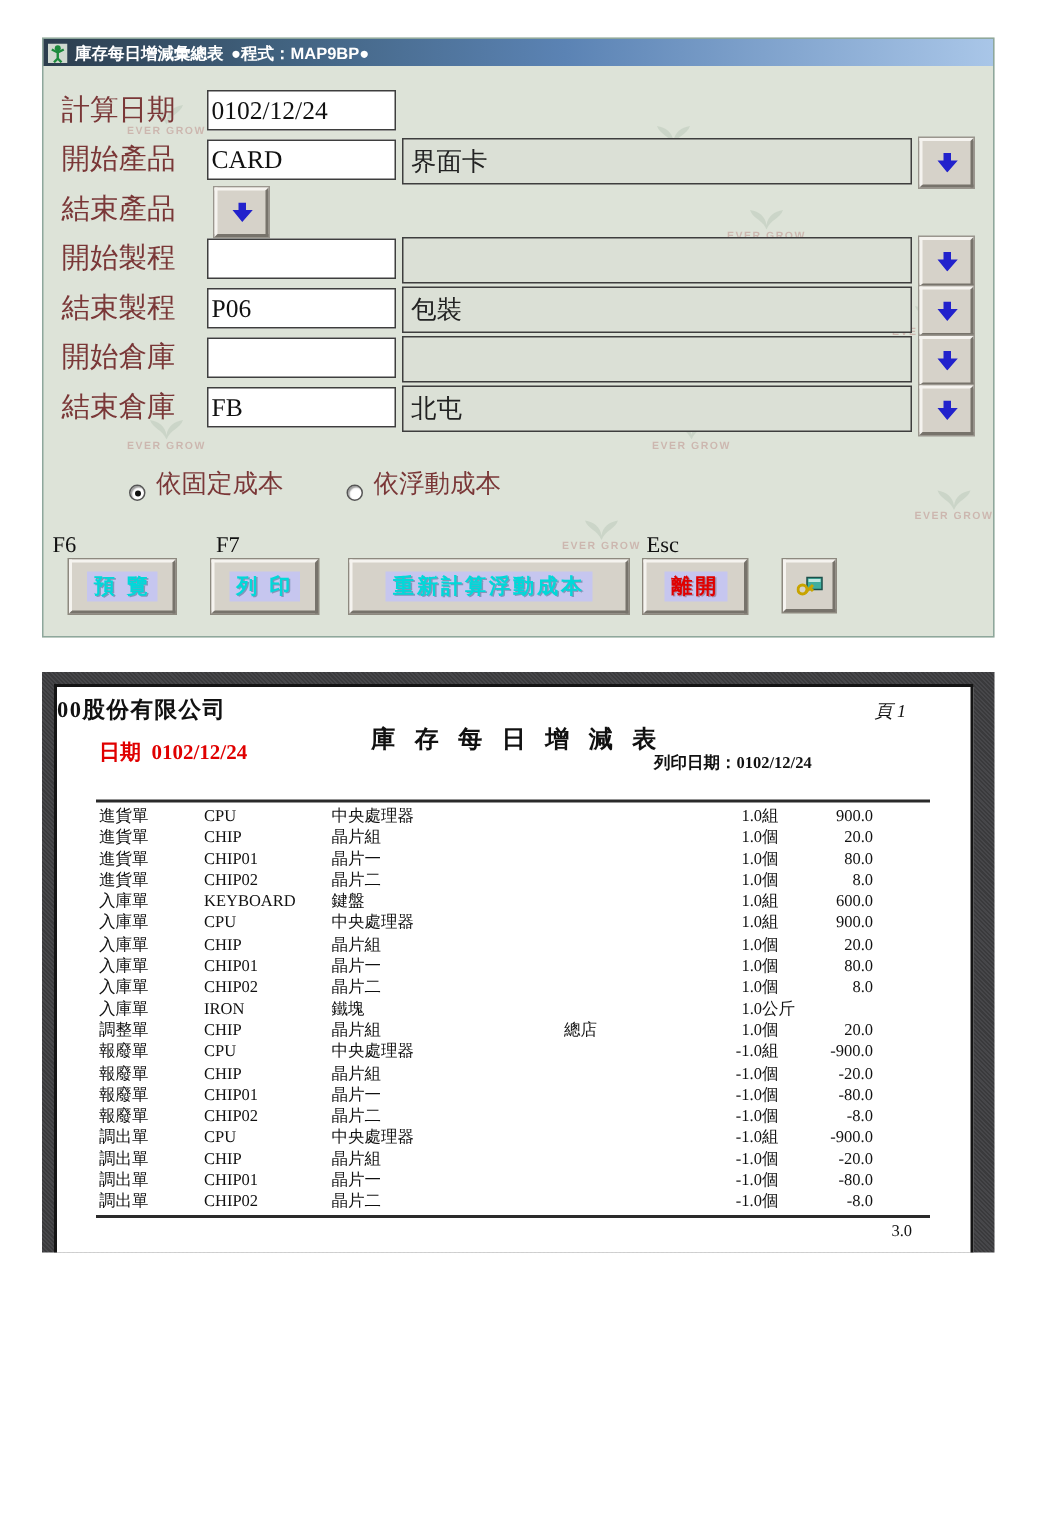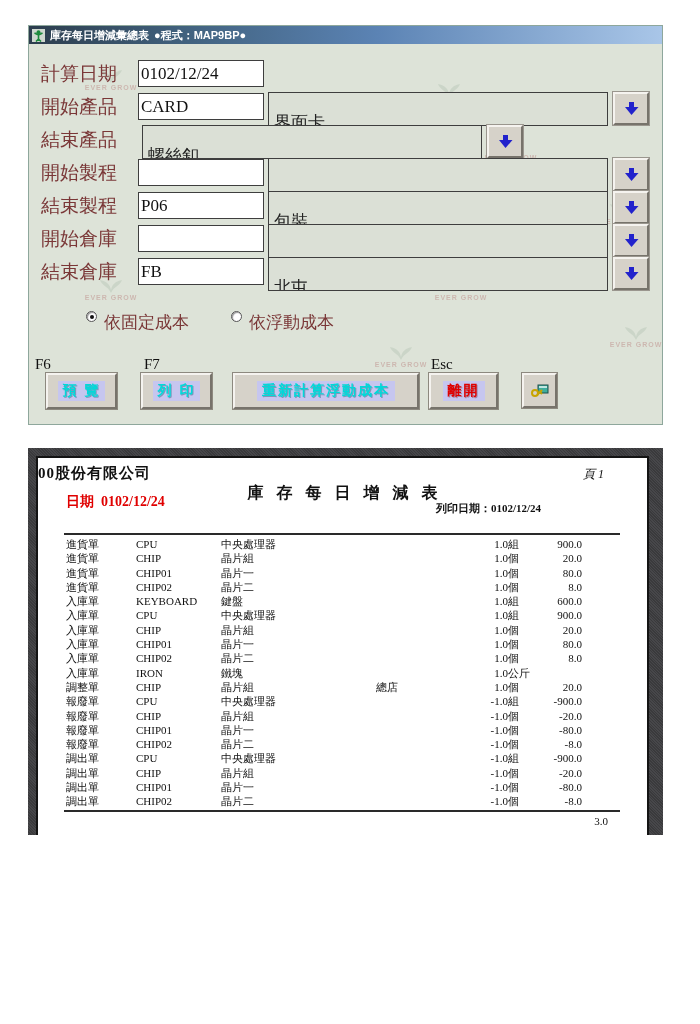--- a/index.html
+++ b/index.html
@@ -15,29 +15,29 @@
   .titlebar .prog { }
 
   .fields { position:absolute; top:33px; left:12px; width:608px; }
   .frow { display:flex; height:33px; align-items:flex-start; }
   .flabel { width:97px; font-family:"Liberation Serif","DejaVu Serif",serif;
     font-size:19px; line-height:29px; color:#7a3737; }
   .finput { width:126px; height:27px; margin-top:1px; border:1px solid #3e3e3e;
     background:#fff; font-family:"Liberation Serif","DejaVu Serif",serif; font-size:17px;
     padding:0 2px; color:#111; outline:none; }
   .fdesc { margin-left:4px; width:340px; height:31px; border:1px solid #3e3e3e;
-    background:#dbe0d6; font-family:Liberation Mono, monospace; font-size:17px;
-    line-height:29px; padding:16px 5px; color:#222; overflow:hidden; white-space:nowrap; }
+    background:#dbe0d6; font-family:Liberation Sans, sans-serif; font-size:17px;
+    line-height:29px; padding:0 5px; color:#222; overflow:hidden; white-space:nowrap; }
   .lookup-btn { margin-left:5px; width:36px; height:33px; background:#d6d2c9;
     border-top:2px solid #f5f3ef; border-left:2px solid #f5f3ef;
     border-right:2px solid #77736b; border-bottom:2px solid #77736b;
     box-shadow:0 0 0 1px #9a968e; display:flex; align-items:center; justify-content:center; cursor:pointer; }
 
   .radio-row { position:absolute; top:285px; left:0; width:635px; height:22px; }
-  .radio { position:absolute; display:flex; align-items:flex-start; gap:7px; cursor:pointer; }
+  .radio { position:absolute; display:flex; align-items:flex-end; gap:7px; cursor:pointer; }
   .radio .circle { width:11px; height:11px; border-radius:50%; background:#fff;
     border:1px solid #555; box-shadow:inset 1px 1px 1px rgba(0,0,0,.4); position:relative; }
   .radio.sel .circle::after { content:""; position:absolute; left:3px; top:3px; width:4px; height:4px;
     border-radius:50%; background:#111; }
   .radio .rlabel { font-family:"Liberation Serif","DejaVu Serif",serif; font-size:17px; color:#7a3737; }
 
   .fnkey { position:absolute; font-family:"Liberation Serif","DejaVu Serif",serif;
     font-size:15px; color:#111; top:330px; }
   .btn3d { position:absolute; top:347px; height:36px; background:#d6d2c9;
     border-top:2px solid #f5f3ef; border-left:2px solid #f5f3ef;
@@ -162,21 +162,20 @@
       <div class="lookup-btn">
         <span>
           <svg width="15" height="13" viewBox="0 0 15 13">
               <path d="M5 0 h5 v5 h4.5 L7.5 13 L1 5 h4 z" fill="#2222cc"></path>
             </svg>
         </span>
       </div>
     </div>
       <div class="frow" style="">
       <div class="flabel">結束產品</div>
-      <div class="fdesc">螺絲釦</div>
       <div class="lookup-btn">
         <span>
           <svg width="15" height="13" viewBox="0 0 15 13">
               <path d="M5 0 h5 v5 h4.5 L7.5 13 L1 5 h4 z" fill="#2222cc"></path>
             </svg>
         </span>
       </div>
     </div>
       <div class="frow" style="">
       <div class="flabel">開始製程</div>

